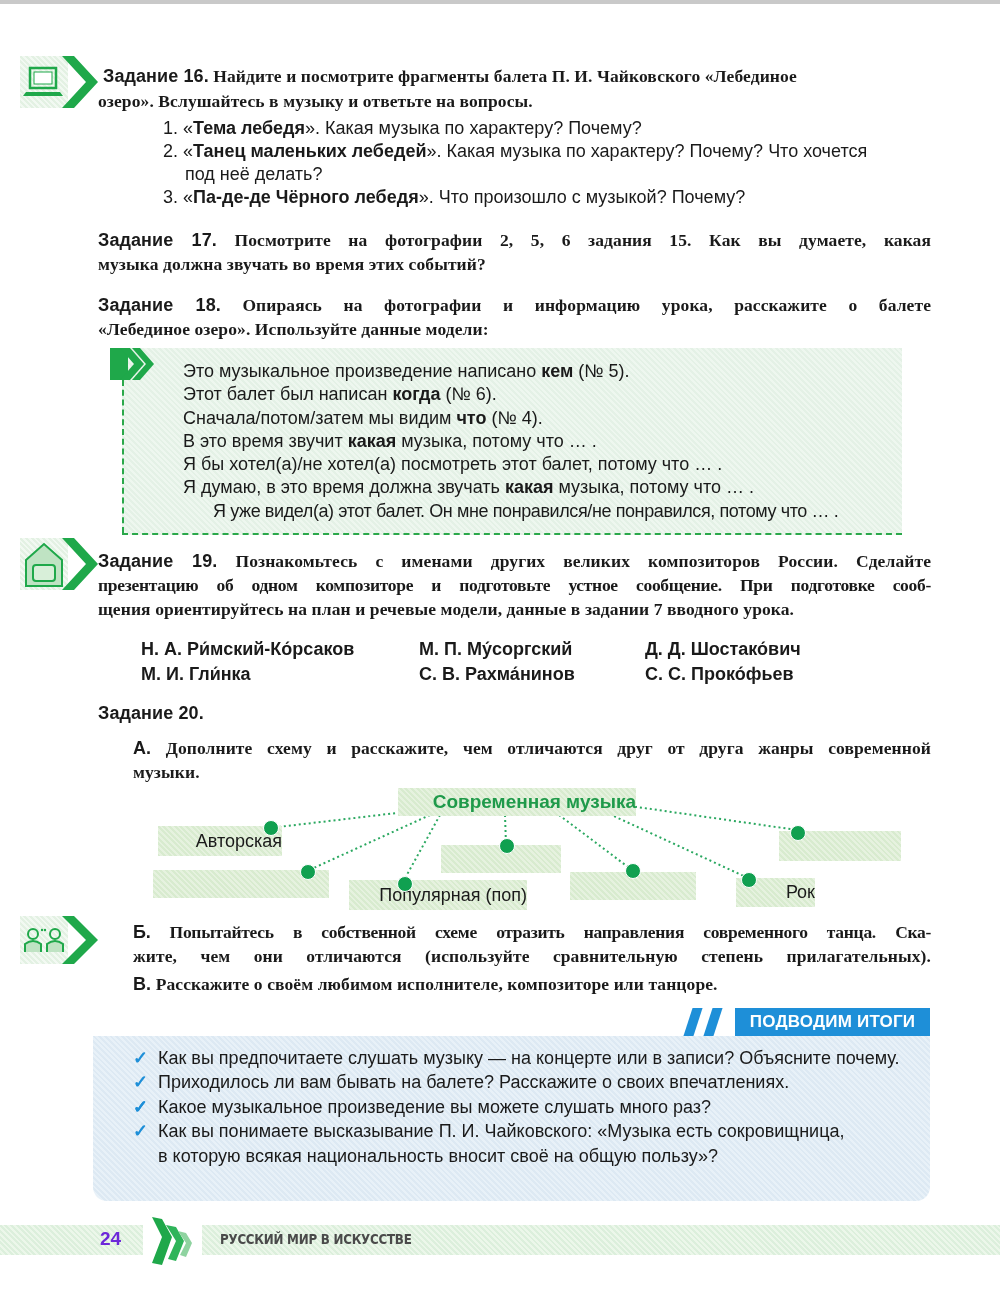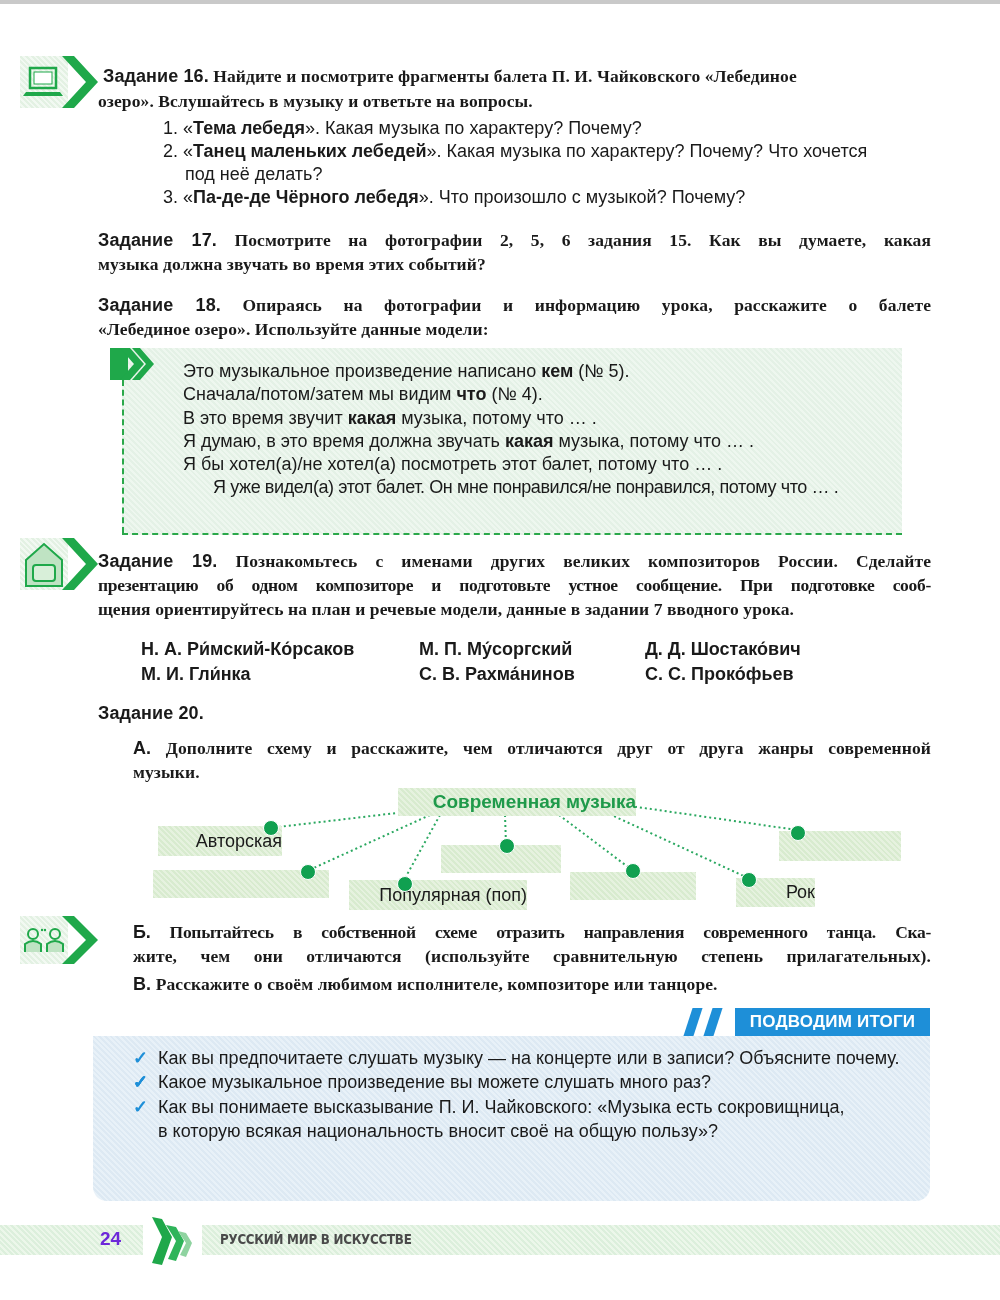--- a/index.html
+++ b/index.html
@@ -69,24 +69,25 @@
 
 <div class="model-box"></div>
 <div class="model-left"></div>
 <svg class="chev" style="left:110px;top:348px;" width="46" height="32">
   <rect x="0" y="0" width="18" height="32" fill="#1fa84a"></rect>
   <path d="M10 0 L20 0 L34 16 L20 32 L10 32 L24 16 Z" fill="#1fa84a"></path>
   <path d="M22 0 L30 0 L44 16 L30 32 L22 32 L36 16 Z" fill="#1fa84a"></path>
 </svg>
 <div class="model-lines">
   <div><span>Это музыкальное произведение написано </span><b>кем</b><span> (№ 5).</span></div>
+  <div><span>Этот балет был написан </span><b>когда</b><span> (№ 6).</span></div>
   <div><span>Сначала/потом/затем мы видим </span><b>что</b><span> (№ 4).</span></div>
   <div><span>В это время звучит </span><b>какая</b><span> музыка, потому что … .</span></div>
+  <div><span>Я бы хотел(а)/не хотел(а) посмотреть этот балет, потому что … .</span></div>
   <div><span>Я думаю, в это время должна звучать </span><b>какая</b><span> музыка, потому что … .</span></div>
-  <div><span>Я бы хотел(а)/не хотел(а) посмотреть этот балет, потому что … .</span></div>
   <div style="letter-spacing:-0.4px;margin-left:30px;"><span>Я уже видел(а) этот балет. Он мне понравился/не понравился, потому что … .</span></div>
 </div>
 
 <div class="icon-box" style="left:20px;top:538px;">
   <svg width="48" height="52">
     <path d="M6 22 L24 6 L42 22 L42 48 L6 48 Z" fill="#bfe3c3" stroke="#1fa84a" stroke-width="2"></path>
     <rect x="13" y="27" width="22" height="16" rx="3" fill="#d8efd9" stroke="#1fa84a" stroke-width="2"></rect>
   </svg>
 </div>
 <svg class="chev" style="left:60px;top:538px;" width="40" height="52">
@@ -182,21 +183,21 @@
 <div class="abs para" style="left:133px;top:972px;">
   <span class="task-label">В.</span><span> Расскажите о своём любимом исполнителе, композиторе или танцоре.</span>
 </div>
 
 <div class="slash" style="left:688px;"></div>
 <div class="slash" style="left:708px;"></div>
 <div class="summary-tab">ПОДВОДИМ ИТОГИ</div>
 <div class="summary-box"></div>
 <div class="summary-list">
   <div class="item"><span class="check">✓</span><span>Как вы предпочитаете слушать музыку — на концерте или в записи? Объясните почему.</span></div>
-  <div class="item"><span class="check">✓</span></div>
+  <div class="item"><span class="check">✓</span><span>Приходилось ли вам бывать на балете? Расскажите о своих впечатлениях.</span></div>
   <div class="item"><span class="check">✓</span></div>
   <div class="item"><span class="check">✓</span><span>Какое музыкальное произведение вы можете слушать много раз?</span></div>
   <div class="item"><span class="check">✓</span><span>Как вы понимаете высказывание П. И. Чайковского: «Музыка есть сокровищница,</span></div>
   <div class="item"><span>в которую всякая национальность вносит своё на общую пользу»?</span></div>
 </div>
 
 <div class="footer-band" style="left:0;width:143px;"></div>
 <div class="footer-band" style="left:202px;width:798px;"></div>
 <div class="page-num">24</div>
 <svg class="chev" style="left:148px;top:1215px;" width="46" height="52">

